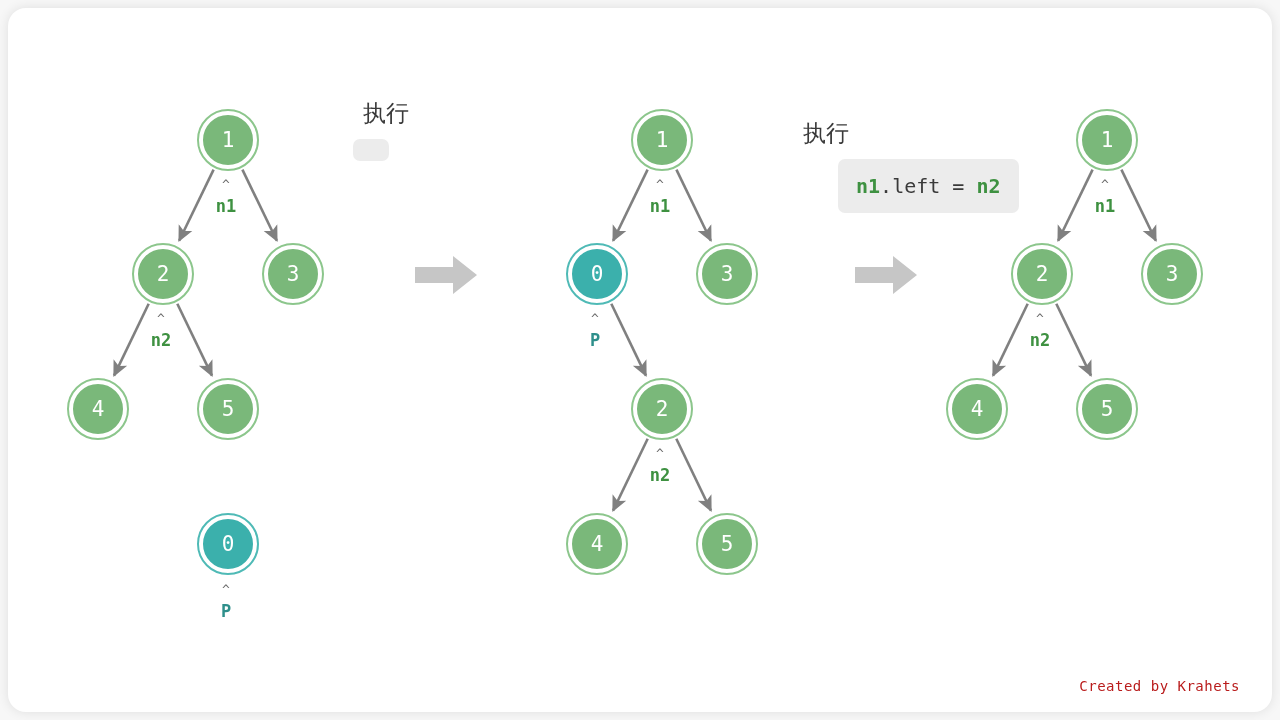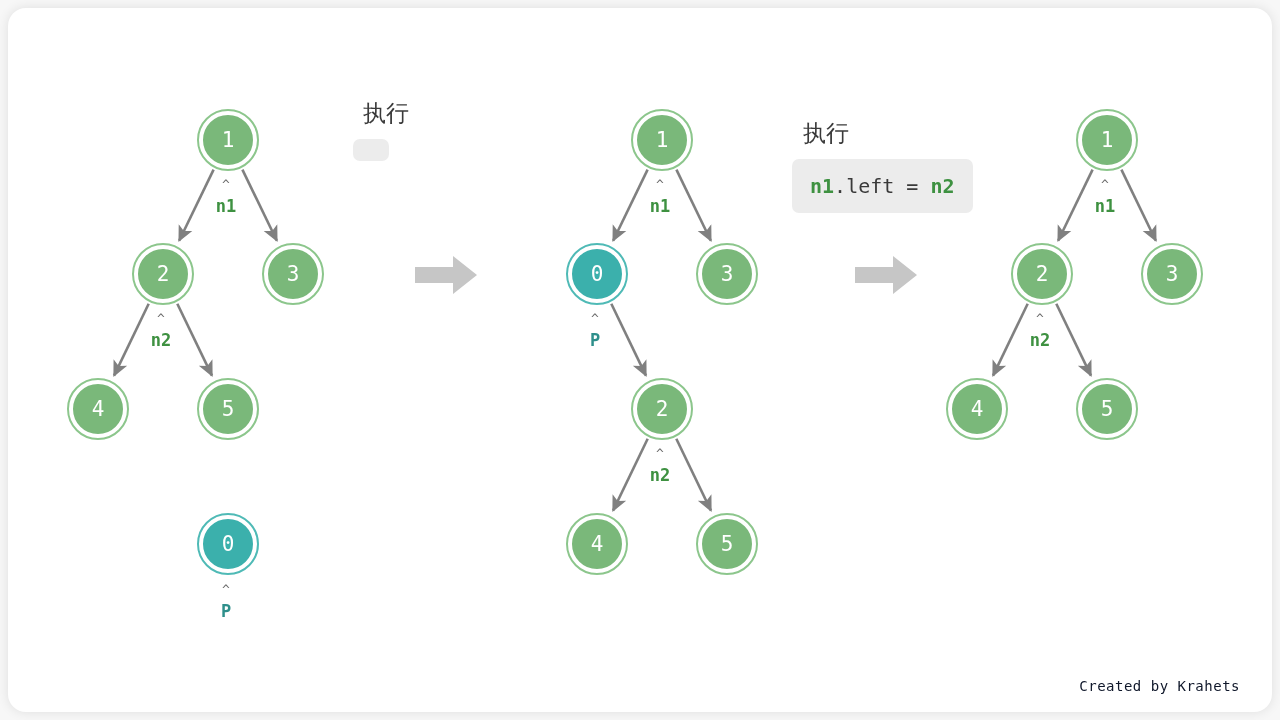--- a/index.html
+++ b/index.html
@@ -113,21 +113,21 @@
   .codebox .tok-ptr   { color: #2e8f8b; font-weight: bold; }
   .codebox .tok-plain { color: #3a3a3a; }
 
   
   #watermark {
     position: absolute;
     right: 40px;
     bottom: 26px;
     font-family: "DejaVu Sans Mono", monospace;
     font-size: 14px;
-    color: #0f172a;
+    color: #b91c1c;
     letter-spacing: 0.5px;
   }
 </style>
 </head>
 <body>
 
 <div id="canvas">
   <div id="card"></div>
 
   <svg id="svg-layer" viewBox="0 0 1280 720" xmlns="http://www.w3.org/2000/svg">
@@ -262,17 +262,17 @@
         <span class="caret">^</span>
         <span class="pname green">n2</span>
       </div>
     </div>
   <div id="titles-layer">
       <div class="step-title" style="left: 363px; top: 98px;">执行</div>
       <div class="step-title" style="left: 803px; top: 118px;">执行</div>
     </div>
   <div id="code-layer">
       <div class="codebox" style="left: 353px; top: 139px;"></div>
-      <div class="codebox" style="left: 792px; top: 159px;"><div><span class="tok-var">n1</span><span class="tok-plain">.left = </span><span class="tok-var">n2</span></div></div>
+      <div class="codebox" style="left: 838px; top: 159px;"><div><span class="tok-var">n1</span><span class="tok-plain">.left = </span><span class="tok-var">n2</span></div></div>
     </div>
 
   <div id="watermark">Created by Krahets</div>
 </div>
 
 </body></html>

